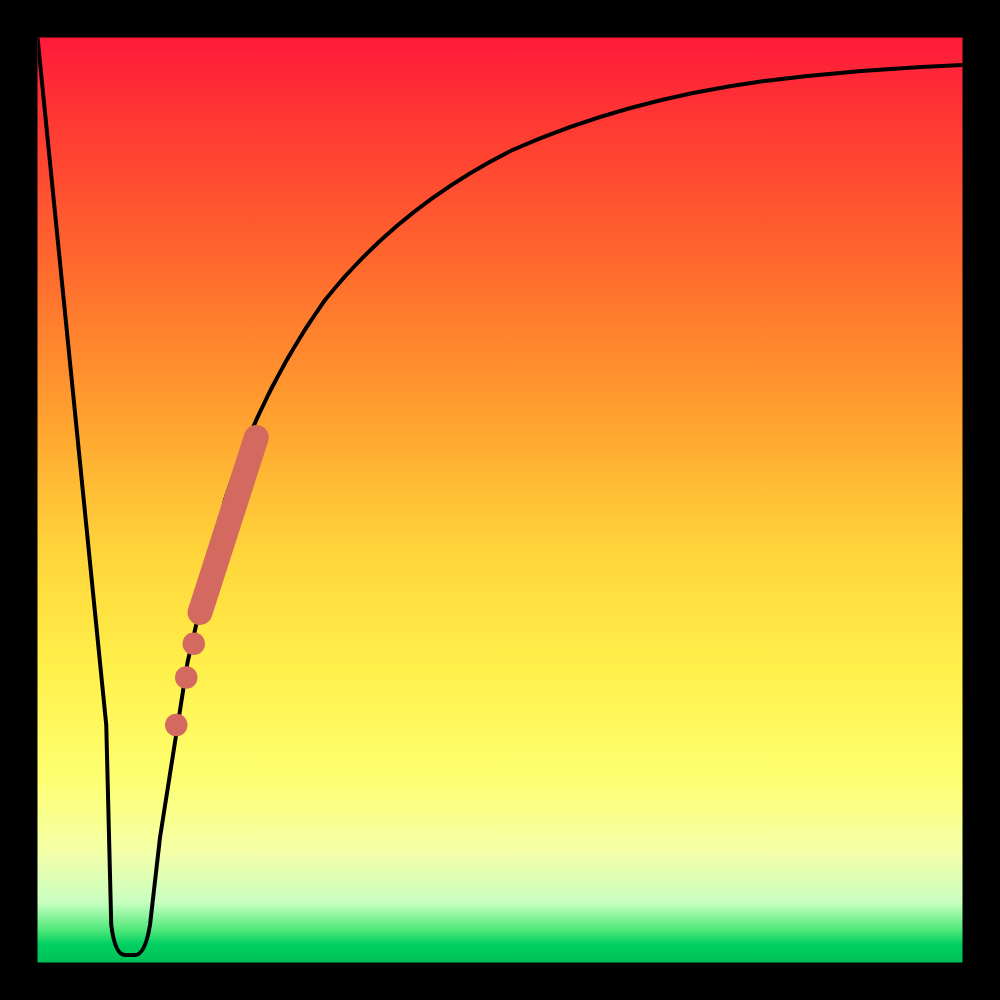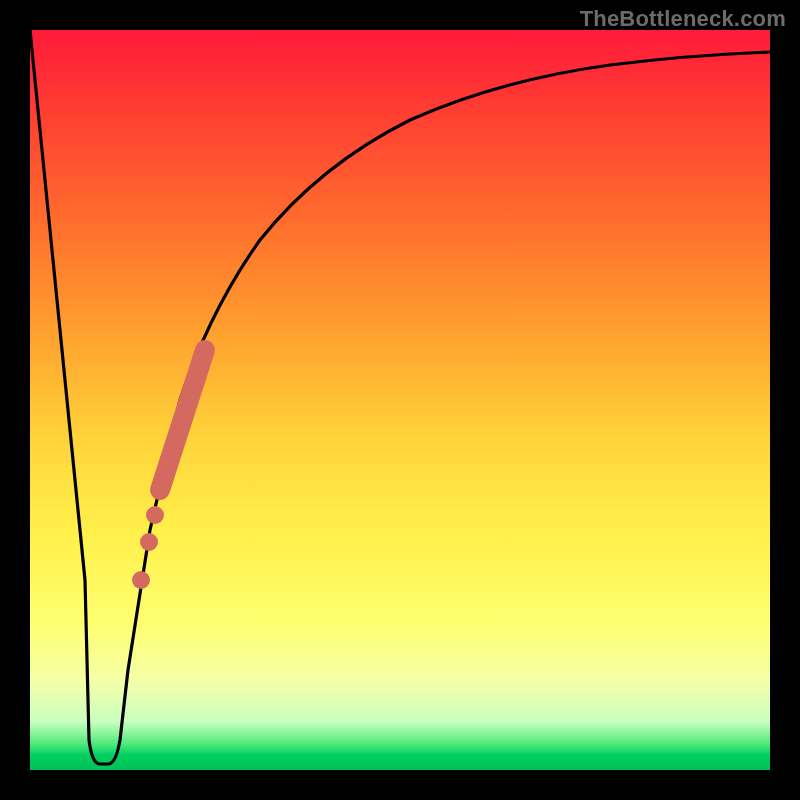--- a/index.html
+++ b/index.html
@@ -79,14 +79,13 @@
                Q 470 50 580 35
                Q 660 25 740 22" fill="none" stroke="#000" stroke-width="3.2" stroke-linejoin="round" stroke-linecap="round"></path>
 
       <path d="M 130 460 L 175 320" fill="none" stroke="#d46a5f" stroke-width="20" stroke-linecap="round"></path>
 
       <circle cx="125" cy="485" r="9" fill="#d46a5f"></circle>
       <circle cx="119" cy="512" r="9" fill="#d46a5f"></circle>
       <circle cx="111" cy="550" r="9" fill="#d46a5f"></circle>
     </svg>
   </div>
-  <div class="watermark">TheBottleneck.com</div>
 </div>
 
 </body></html>

